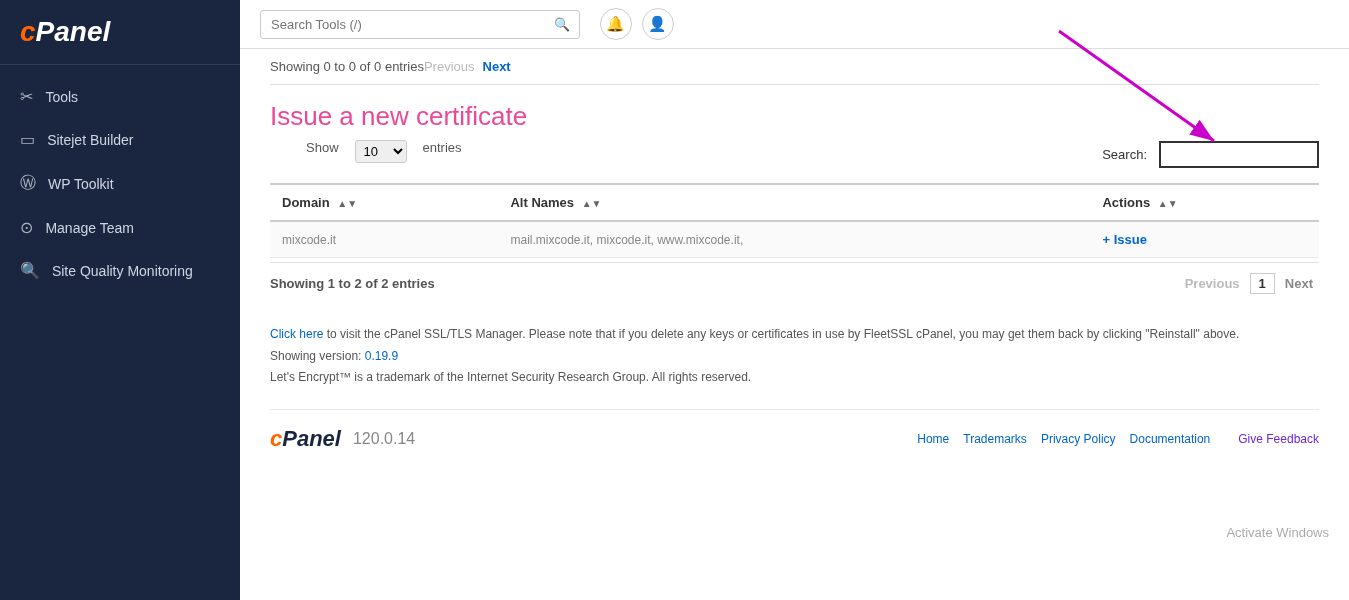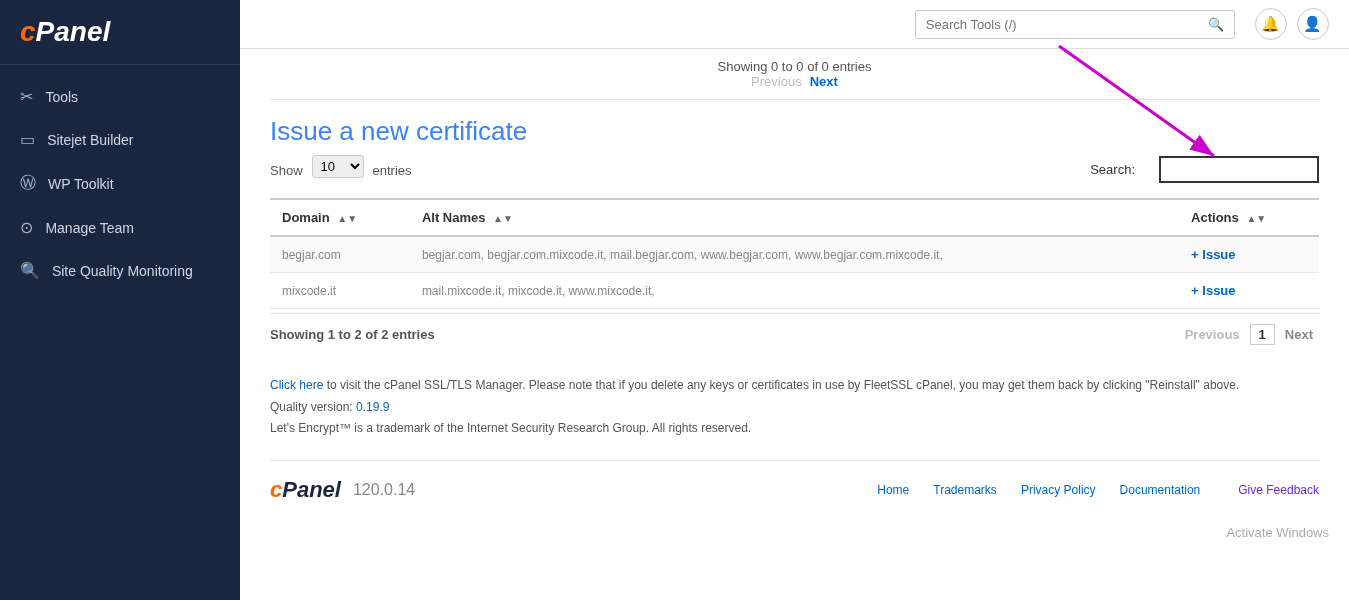--- a/index.html
+++ b/index.html
@@ -47,21 +47,21 @@
       overflow-y: auto;
     }
 
     
     .topbar {
       background: #fff;
       border-bottom: 1px solid #ddd;
       padding: 8px 20px;
       display: flex;
       align-items: center;
-      justify-content: flex-end;
+      justify-content: flex-start;
       gap: 10px;
       flex-shrink: 0;
     }
     .search-tools-input {
       border: 1px solid #ccc;
       border-radius: 3px;
       padding: 6px 10px;
       width: 320px;
       font-size: 13px;
       outline: none;
@@ -85,60 +85,60 @@
       flex: 1;
     }
 
     .entries-top {
       display: flex;
       justify-content: flex-start;
       align-items: center;
       padding: 10px 0;
       border-bottom: 1px solid #e0e0e0;
       margin-bottom: 16px;
-      flex-direction: column;
     }
     .entries-info { color: #555; font-size: 13px; }
     .pagination-top { display: flex; gap: 8px; align-items: center; }
     .pagination-top a { color: #888; font-size: 13px; cursor: pointer; text-decoration: none; }
     .pagination-top a.active { color: #0066cc; font-weight: bold; }
     .pagination-top a.disabled { color: #bbb; cursor: default; }
 
     h1.page-title {
       font-size: 26px;
       font-weight: normal;
-      color: #3b82f6;
+      color: #ec4899;
       margin-bottom: 8px;
     }
     .page-subtitle {
       color: #555;
       font-size: 13px;
       margin-bottom: 16px;
     }
 
     .show-entries {
       display: flex;
-      align-items: flex-end;
-      gap: 9px;
+      align-items: flex-start;
+      gap: 16px;
       margin-bottom: 12px;
       color: #555;
       font-size: 13px;
+      margin-left: 36px;
     }
     .show-entries select {
       border: 1px solid #ccc;
       border-radius: 3px;
       padding: 2px 4px;
       font-size: 13px;
     }
 
     .search-row {
       display: flex;
       justify-content: center;
       align-items: center;
-      gap: 24px;
+      gap: 12px;
       margin-bottom: 6px;
     }
     .search-row label { font-size: 13px; color: #333; }
     .search-row input {
       border: 2px solid #333;
       padding: 4px 6px;
       font-size: 13px;
       width: 160px;
     }
 
@@ -220,21 +220,21 @@
       justify-content: space-between;
       align-items: center;
       padding-top: 16px;
       border-top: 1px solid #e8e8e8;
       margin-top: 10px;
     }
     .footer-brand { display: flex; align-items: center; gap: 6px; }
     .footer-brand .cp-text { font-size: 22px; font-style: italic; font-weight: bold; color: #1a2540; }
     .footer-brand .cp-text span { color: #ff6600; }
     .footer-version { font-size: 16px; color: #888; margin-left: 6px; }
-    .footer-links { display: flex; gap: 24px; text-align: center; }
+    .footer-links { display: flex; gap: 14px; text-align: center; }
     .footer-links a { color: #0066cc; font-size: 12px; text-decoration: none; }
     .footer-links a:last-child { color: #888; }
 
     
     .arrow-container {
       position: relative;
     }
     .arrow-svg {
       position: absolute;
       top: -120px;
@@ -343,25 +343,20 @@
             <span>Alt Names</span>
             <span class="sort-icon">▲▼</span>
           </th>
           <th>
             <span>Actions</span>
             <span class="sort-icon">▲▼</span>
           </th>
         </tr>
       </thead>
       <tbody id="table-body">
-      <tr>
-    <td>begjar.com</td>
-    <td>begjar.com, begjar.com.mixcode.it, mail.begjar.com, www.begjar.com, www.begjar.com.mixcode.it,</td>
-    <td><a href="#" class="issue-link">+ Issue</a></td>
-  </tr>
           <tr>
     <td>mixcode.it</td>
     <td>mail.mixcode.it, mixcode.it, www.mixcode.it,</td>
     <td><a href="#" class="issue-link">+ Issue</a></td>
   </tr>
         </tbody>
     </table>
 
     <div class="entries-bottom">
       <span class="entries-info">Showing 1 to 2 of 2 entries</span>
@@ -370,21 +365,21 @@
         <span class="page-num">1</span>
         <a>Next</a>
       </div>
     </div>
 
     <div class="footer-info">
       <p>
         <a href="#">Click here</a><span> to visit the cPanel SSL/TLS Manager. Please note that if you delete any keys or certificates in use by FleetSSL cPanel, you may get them back by clicking "Reinstall" above.</span>
       </p>
       <p>
-        <span>Quality version:</span> <a href="#">0.19.9</a>
+        <span>Showing version:</span> <a href="#">0.19.9</a>
       </p>
       <p>Let's Encrypt™ is a trademark of the Internet Security Research Group. All rights reserved.</p>
     </div>
 
     <div class="footer-bar">
       <div class="footer-brand">
         <span class="cp-text"><span>c</span>Panel</span>
         <span class="footer-version">120.0.14</span>
       </div>
       <div class="footer-links">

